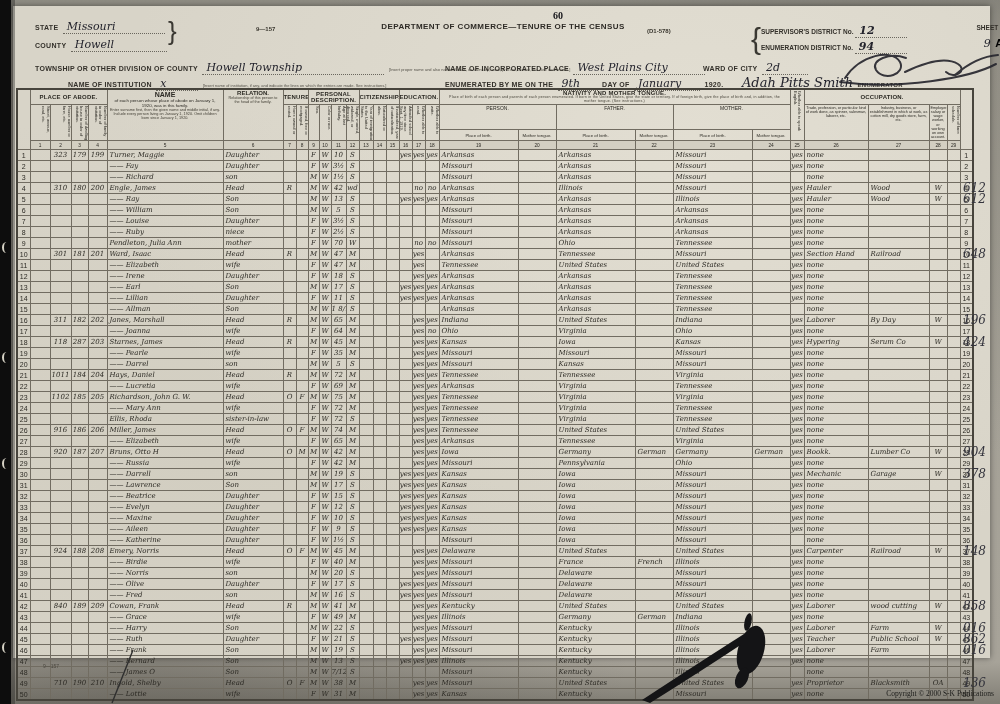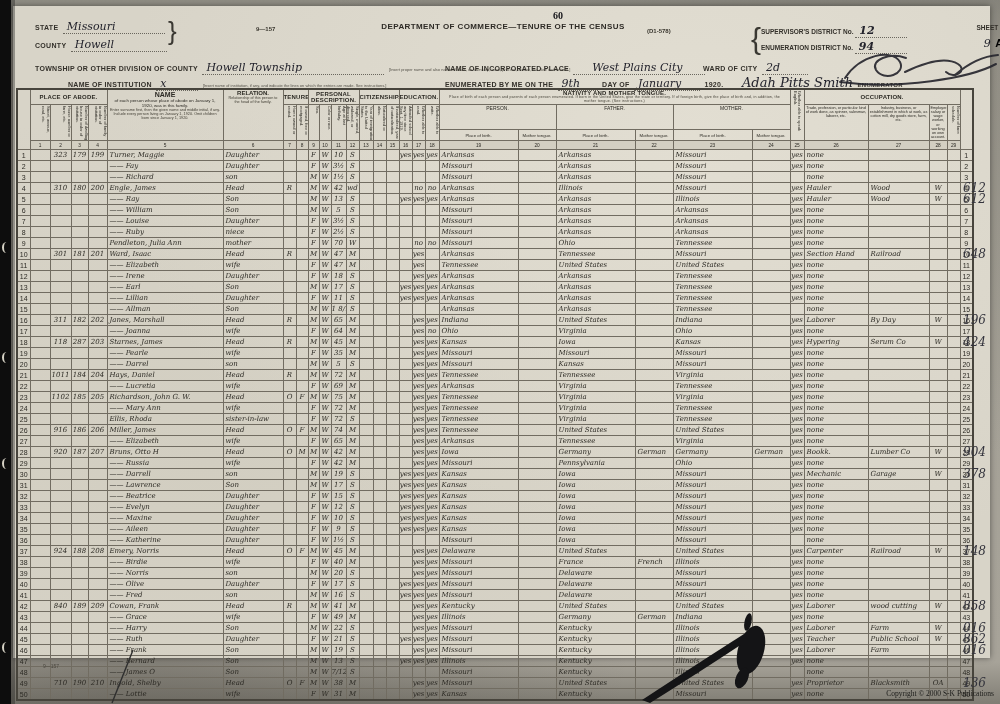--- a/index.html
+++ b/index.html
@@ -118,21 +118,21 @@
       </div>
     </div>
 
     <div class="hdr" style="left:22px;top:51px;">
       <span class="plabel">TOWNSHIP OR OTHER DIVISION OF COUNTY</span>
       <span class="hwbig uline" style="min-width:170px;">Howell Township</span>
       <span class="fine">[Insert proper name and also name of class, as township, town, precinct, district, etc.  See instructions.]</span>
     </div>
     <div class="hdr" style="left:432px;top:51px;">
       <span class="plabel">NAME OF INCORPORATED PLACE</span>
-      <span class="hwbig uline" style="min-width:120px;text-align:center;">West Plains City</span>
+      <span class="hwbig uline" style="min-width:120px;">West Plains City</span>
     </div>
     <div class="hdr" style="left:690px;top:51px;">
       <span class="plabel">WARD OF CITY</span>
       <span class="hwbig uline" style="min-width:34px;">2d</span>
     </div>
 
     <div class="hdr" style="left:55px;top:67px;">
       <span class="plabel">NAME OF INSTITUTION</span>
       <span class="hwbig uline" style="min-width:30px;">x</span>
       <span class="fine">[Insert name of institution, if any, and indicate the lines on which the entries are made.  See instructions.]</span>

